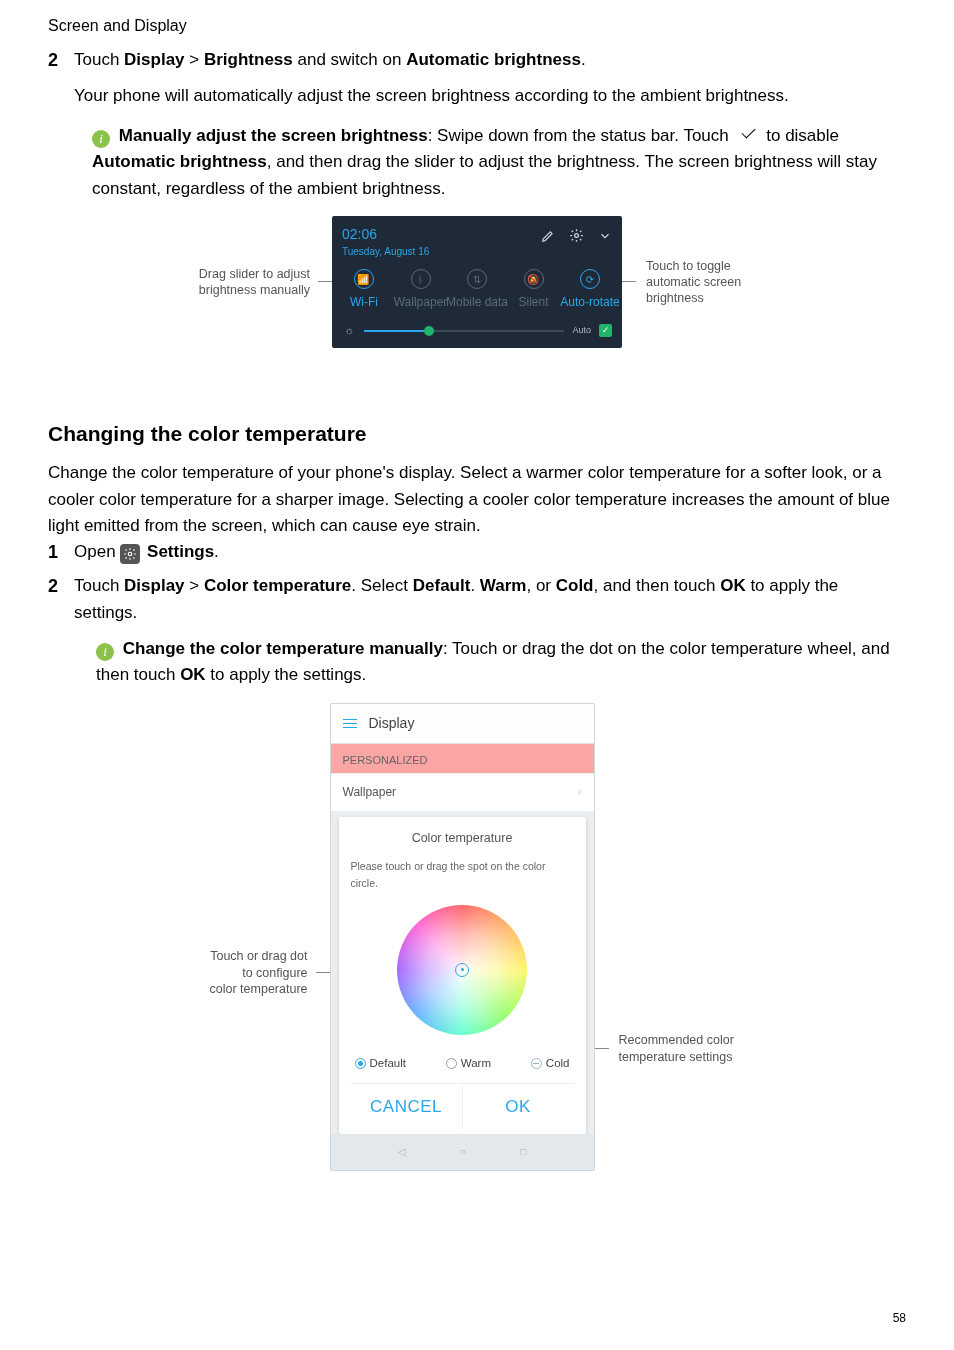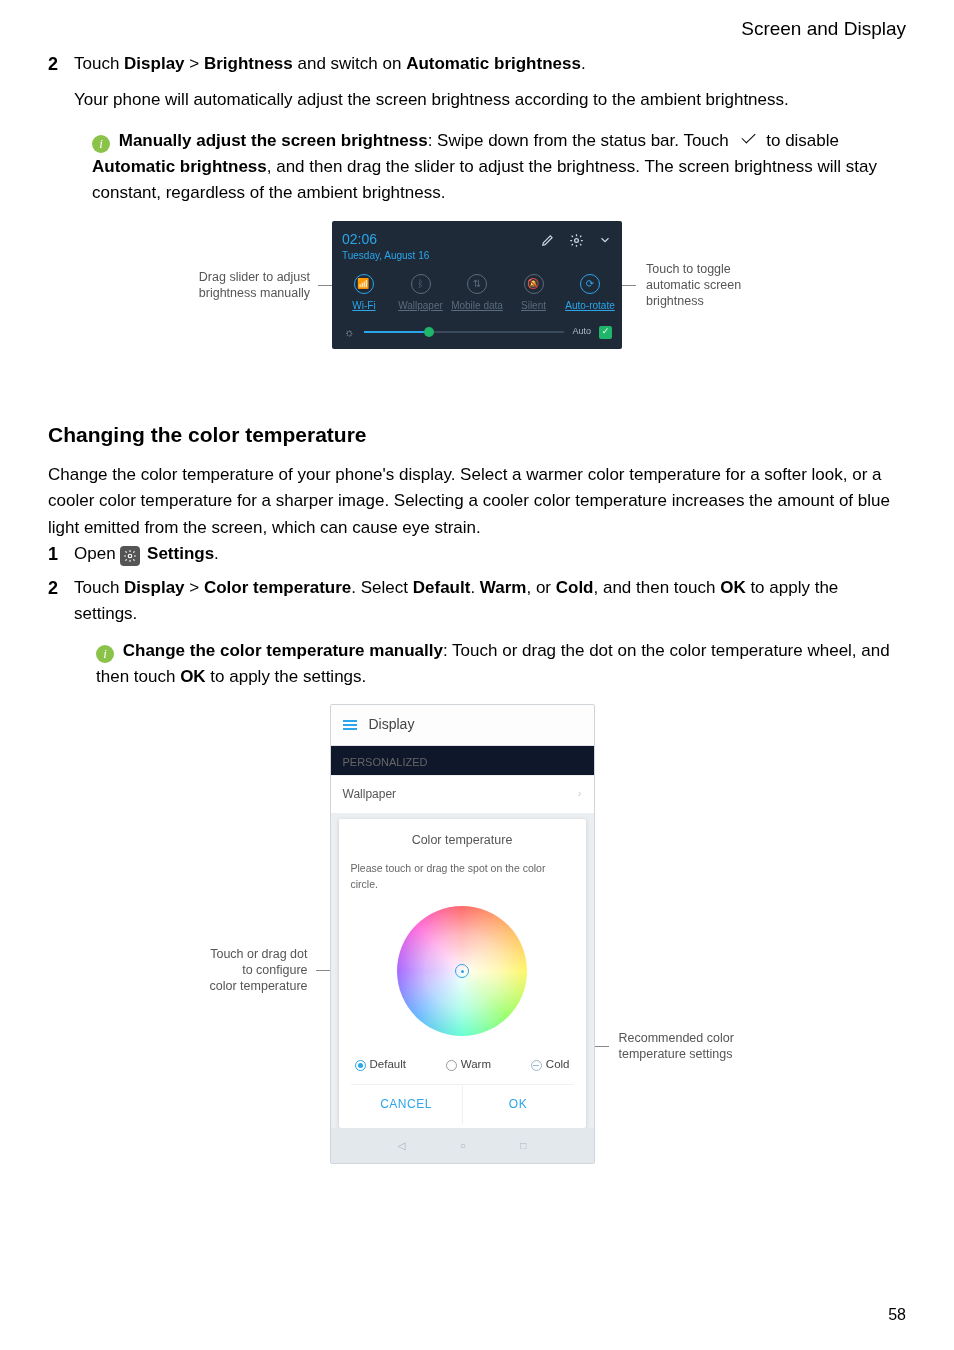--- a/index.html
+++ b/index.html
@@ -8,22 +8,22 @@
     font-size: 17px;
     line-height: 1.55;
     color: #000;
     background: #fff;
     width: 954px;
     height: 1350px;
     position: relative;
     padding: 14px 48px 0 48px;
   }
   .header-right {
-    text-align: right;
-    font-size: 19px;
+    text-align: left;
+    font-size: 16px;
     color: #000;
     margin-bottom: 8px;
   }
   .step-row { display: flex; margin-bottom: 4px; }
   .step-num {
     width: 26px; flex: 0 0 26px;
     font-weight: bold; font-size: 18px;
   }
   .step-body { flex: 1; }
   .step-sub { margin: 8px 0 14px 26px; }
@@ -98,21 +98,21 @@
     position: relative;
   }
   .qs-top { display: flex; justify-content: space-between; align-items: flex-start; color: #fff; }
   .qs-time { color: #2aa6ea; font-size: 14px; }
   .qs-date { font-size: 10px; color: #2aa6ea; margin-top: -2px; }
   .qs-topicons { display: flex; gap: 14px; align-items: center; padding-top: 4px; }
   .qs-tiles { display: flex; justify-content: space-between; margin-top: 10px; }
   .qs-tile { display:flex; flex-direction:column; align-items:center; width: 44px; }
   .tile-ico { width: 20px; height: 20px; border: 1px solid #2aa6ea; border-radius: 50%; display:flex; align-items:center; justify-content:center; color:#2aa6ea; font-size:10px;}
   .tile-ico.dim { border-color: #5a6b7a; color:#5a6b7a;}
-  .tile-lab { font-size: 10px; color: #2aa6ea; margin-top: 4px; white-space: nowrap; text-decoration: underline; }
+  .tile-lab { font-size: 12px; color: #2aa6ea; margin-top: 4px; white-space: nowrap; }
   .tile-lab.dim { color:#5a6b7a;}
   .qs-slider-row { display:flex; align-items:center; margin-top: 12px; gap:8px;}
   .sun-ico { width:14px; height:14px; display:flex; align-items:center; justify-content:center; color:#99a5b0; font-size:11px;}
   .slider-track { flex:1; height:2px; background:#3a4a5a; position:relative;}
   .slider-fill { position:absolute; left:0; top:0; height:2px; width:30%; background:#2aa6ea;}
   .slider-knob { position:absolute; left:30%; top:-4px; width:10px; height:10px; border-radius:50%; background:#1fb56a;}
   .auto-lab { font-size:9px; color:#b0bac3;}
   .auto-chk { width:13px; height:13px; background:#1fb56a; border-radius:2px; display:flex; align-items:center; justify-content:center; color:#fff; font-size:9px;}
   .lead-line-h { width:14px; height:1px; background:#888; align-self:center;}
 
@@ -134,21 +134,21 @@
   }
   .p-header {
     display:flex; align-items:center; gap:12px;
     padding: 9px 12px;
     background:#fdfdfe;
     border-bottom:1px solid #e0e4e8;
     font-size:14px; color:#444;
   }
   .hamb { display:inline-block; width:14px;}
   .hamb span{display:block;height:1.5px;background:#2aa6ea;margin:2.5px 0;}
-  .p-subh { font-size:11px; color:#666; padding:8px 12px 4px 12px; background:#0f172a;}
+  .p-subh { font-size:11px; color:#666; padding:8px 12px 4px 12px; background:#fca5a5;}
   .p-row { font-size:12px; color:#555; padding:9px 12px; background:#fff; display:flex; justify-content:space-between; border-top:1px solid #eef1f4;}
   .chev { color:#ccc; font-size:11px;}
   .p-dialog {
     margin: 6px 8px 0 8px;
     background:#fff;
     border-radius:2px;
     box-shadow: 0 1px 4px rgba(0,0,0,.15);
     padding: 12px 12px 4px 12px;
   }
   .p-dialog-title { text-align:center; font-size:12.5px; color:#555; margin-bottom:10px;}
@@ -168,28 +168,28 @@
   .wheel-dot::after{content:""; width:3px; height:3px; background:#2aa6ea; border-radius:50%;}
   .radio-row { display:flex; justify-content:space-between; padding: 6px 4px 10px 4px; font-size:11.5px; color:#444;}
   .radio { display:flex; align-items:center; gap:4px;}
   .rb { width:11px; height:11px; border:1.5px solid #999; border-radius:50%; display:inline-flex; align-items:center; justify-content:center; background:#fff;}
   .rb.sel { border-color:#2aa6ea;}
   .rb.sel::after{content:""; width:5px; height:5px; background:#2aa6ea; border-radius:50%;}
   .rb.off::after{display:none;}
   .rb-minus { border-color:#9db7c9;}
   .rb-minus::after{content:""; width:6px; height:1.3px; background:#9db7c9;}
   .btn-row { display:flex; border-top:1px solid #eef1f4; }
-  .dlg-btn { flex:1; text-align:center; padding:10px 0; font-size:12px; color:#2aa6ea; letter-spacing:.5px;}
+  .dlg-btn { flex:1; text-align:center; padding:10px 0; font-size:17px; color:#2aa6ea; letter-spacing:.5px;}
   .dlg-btn + .dlg-btn { border-left:1px solid #eef1f4;}
   .nav-dots{ display:flex; justify-content:space-around; padding:10px 40px; background:#e3e8ec; font-size:10px; color:#a8b2bb;}
 
   .page-num {
     position: absolute;
     bottom: 22px; right: 48px;
-    font-size: 16px;
+    font-size: 12px;
     margin-top: 44px;
   }
 </style>
 </head>
 <body>
 
 <div class="header-right">Screen and Display</div>
 
 <div class="step-row">
   <div class="step-num">2</div>

